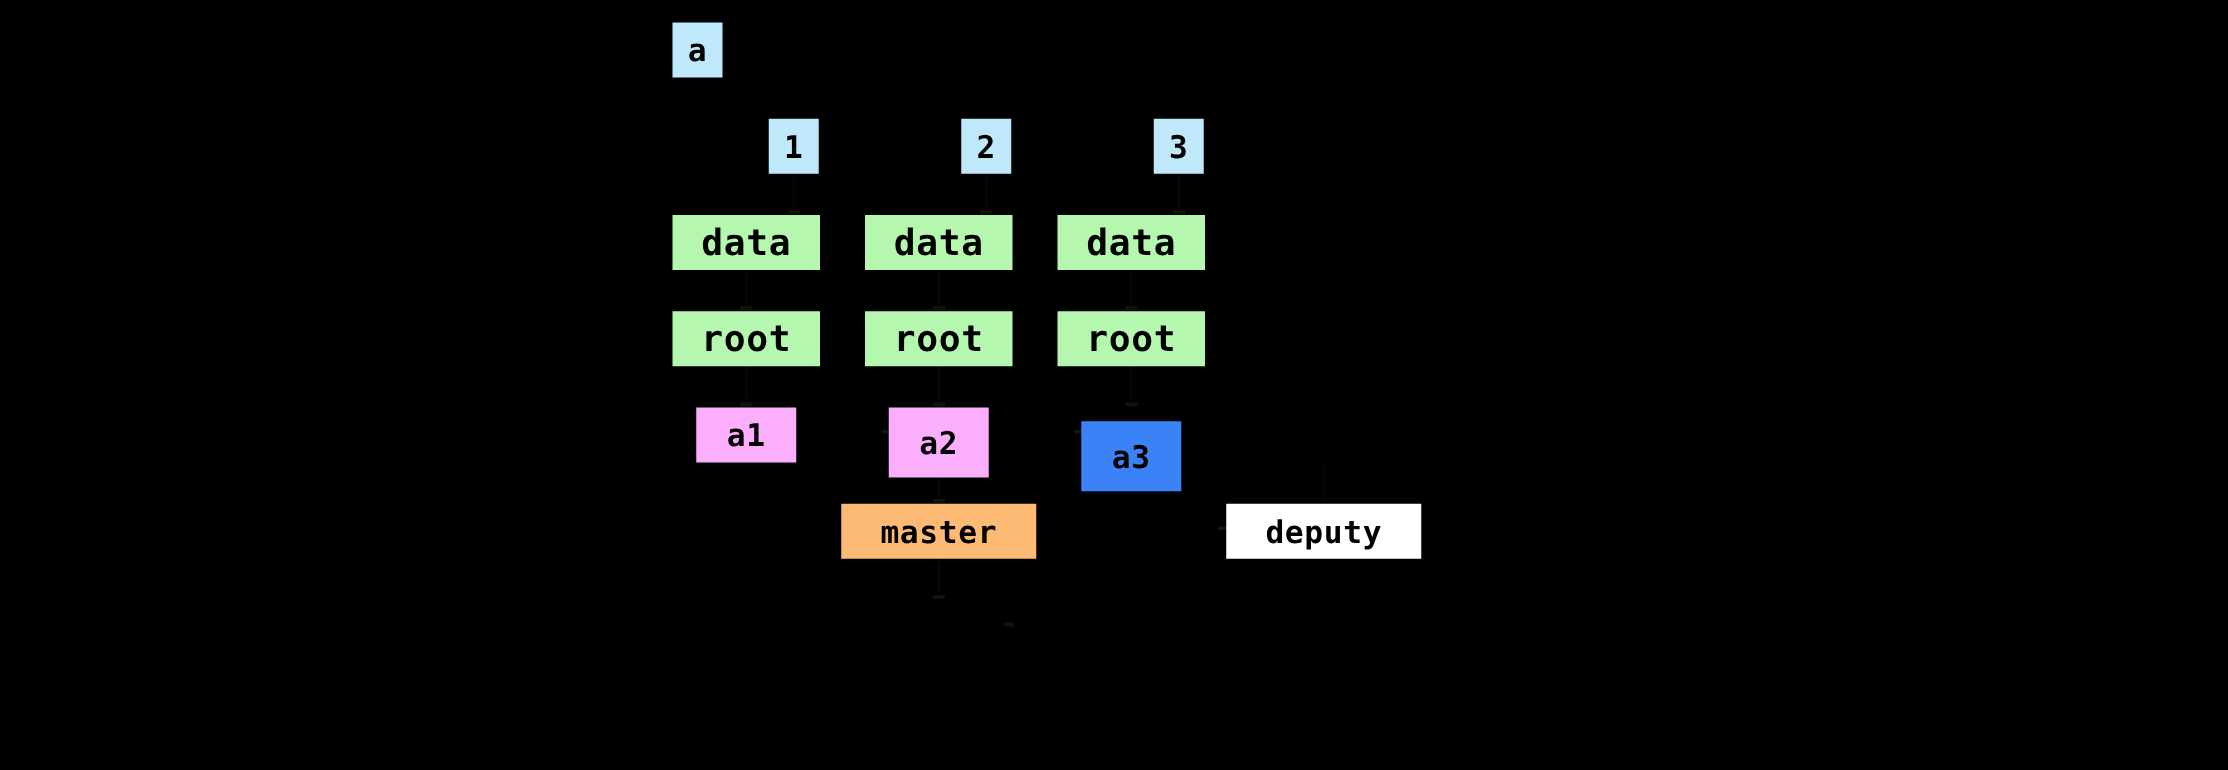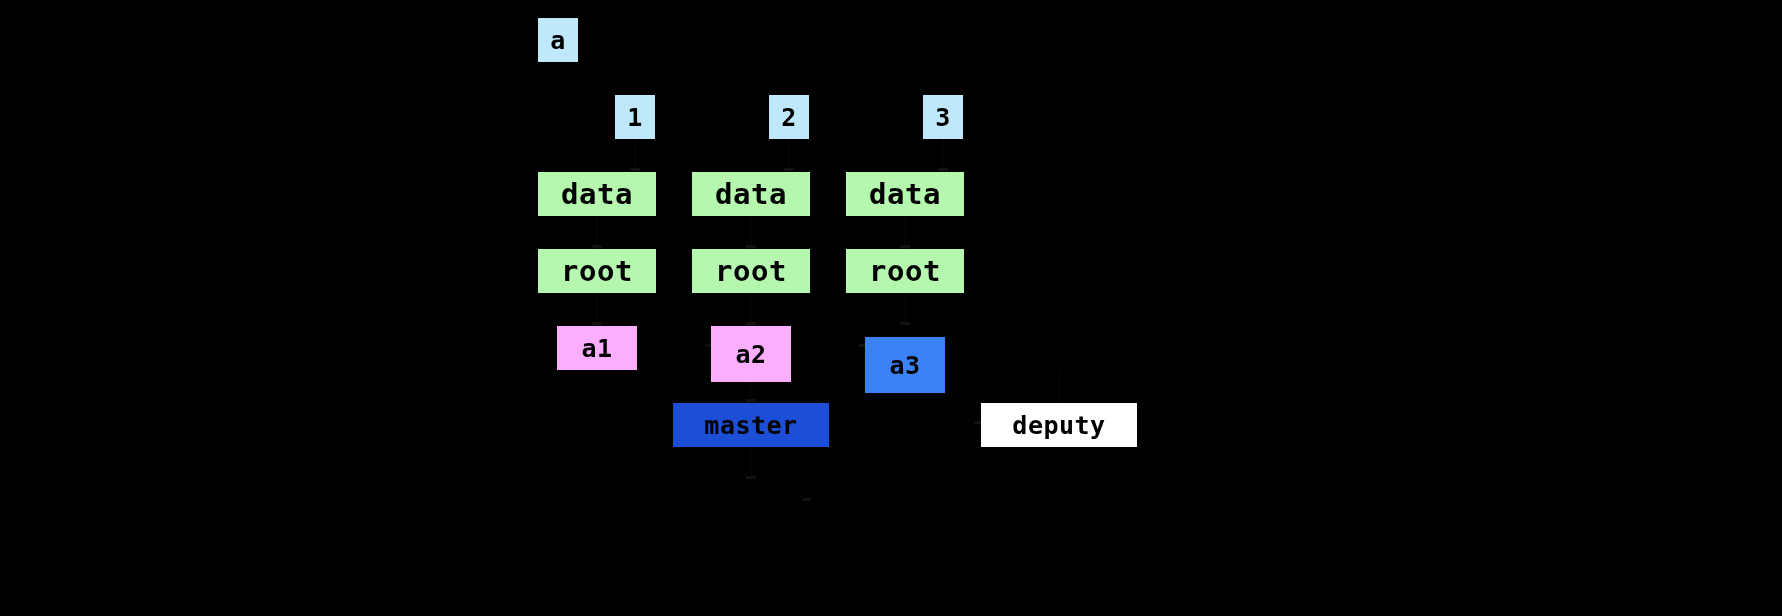--- a/index.html
+++ b/index.html
@@ -90,15 +90,15 @@
     <div class="node commit" style="left: 923px; top: 95px; width: 40px; height: 44px; background: rgb(191, 233, 251); color: rgb(0, 0, 0);">3</div>
     <div class="node tree" style="left: 538px; top: 172px; width: 118px; height: 44px; background: rgb(182, 247, 176); color: rgb(0, 0, 0);">data</div>
     <div class="node tree" style="left: 692px; top: 172px; width: 118px; height: 44px; background: rgb(182, 247, 176); color: rgb(0, 0, 0);">data</div>
     <div class="node tree" style="left: 846px; top: 172px; width: 118px; height: 44px; background: rgb(182, 247, 176); color: rgb(0, 0, 0);">data</div>
     <div class="node tree" style="left: 538px; top: 249px; width: 118px; height: 44px; background: rgb(182, 247, 176); color: rgb(0, 0, 0);">root</div>
     <div class="node tree" style="left: 692px; top: 249px; width: 118px; height: 44px; background: rgb(182, 247, 176); color: rgb(0, 0, 0);">root</div>
     <div class="node tree" style="left: 846px; top: 249px; width: 118px; height: 44px; background: rgb(182, 247, 176); color: rgb(0, 0, 0);">root</div>
     <div class="node blob" style="left: 557px; top: 326px; width: 80px; height: 44px; background: rgb(251, 174, 251); color: rgb(0, 0, 0);">a1</div>
     <div class="node blob" style="left: 711px; top: 326px; width: 80px; height: 56px; background: rgb(251, 174, 251); color: rgb(0, 0, 0);">a2</div>
     <div class="node blob" style="left: 865px; top: 326px; width: 80px; height: 56px; background: #3b82f6; color: rgb(0, 0, 0); margin-top: 11px;">a3</div>
-    <div class="node ref" style="left: 673px; top: 403px; width: 156px; height: 44px; background: #1d4ed8; color: rgb(0, 0, 0);">master</div>
+    <div class="node ref" style="left: 673px; top: 403px; width: 156px; height: 44px; background: #fdba74; color: rgb(0, 0, 0);">master</div>
     <div class="node ref" style="left: 981px; top: 403px; width: 156px; height: 44px; background: rgb(255, 255, 255); color: rgb(0, 0, 0);">deputy</div>
   </div>
 
 </body></html>

